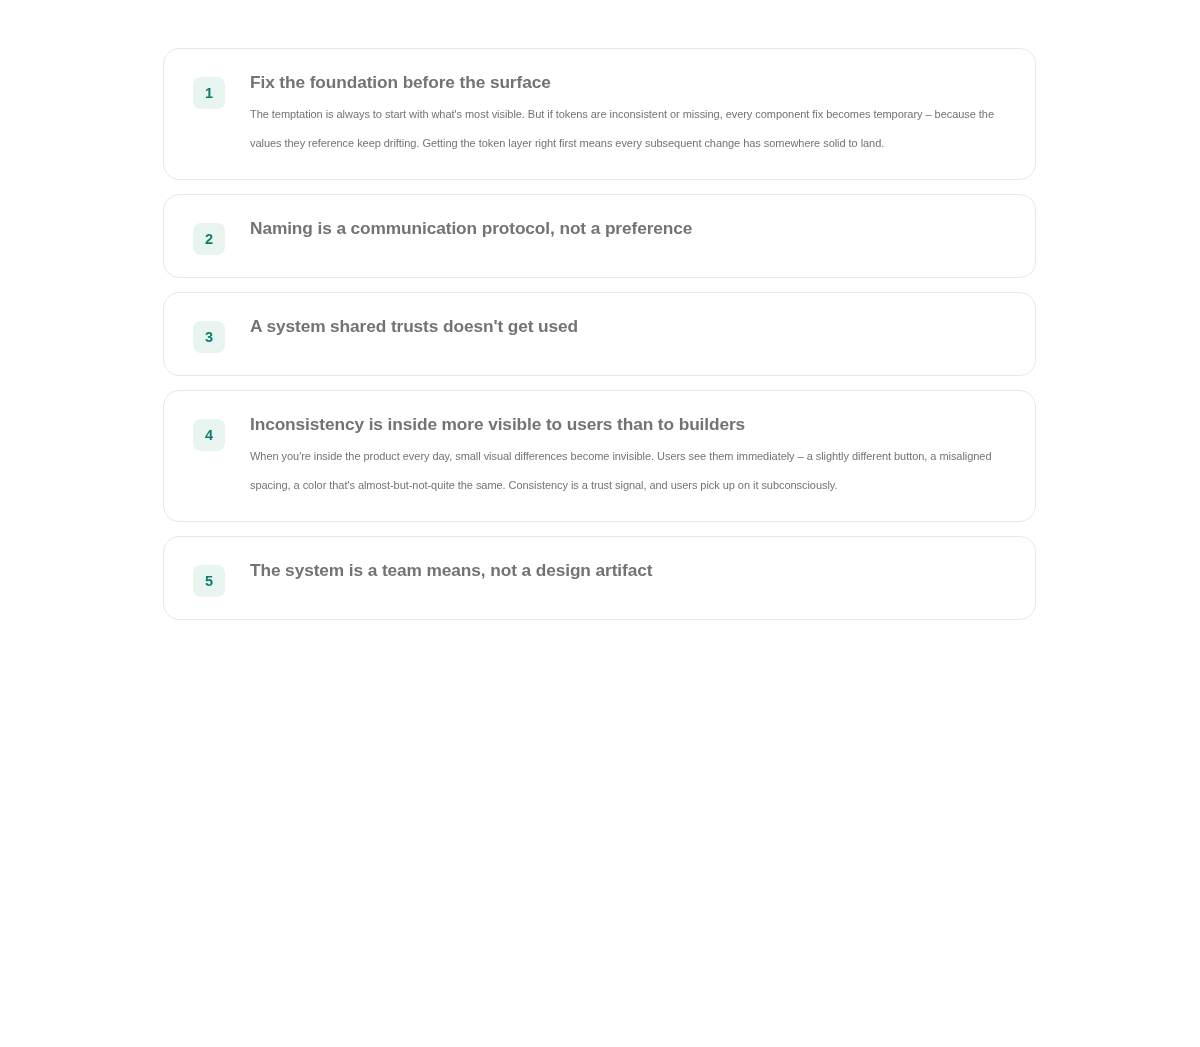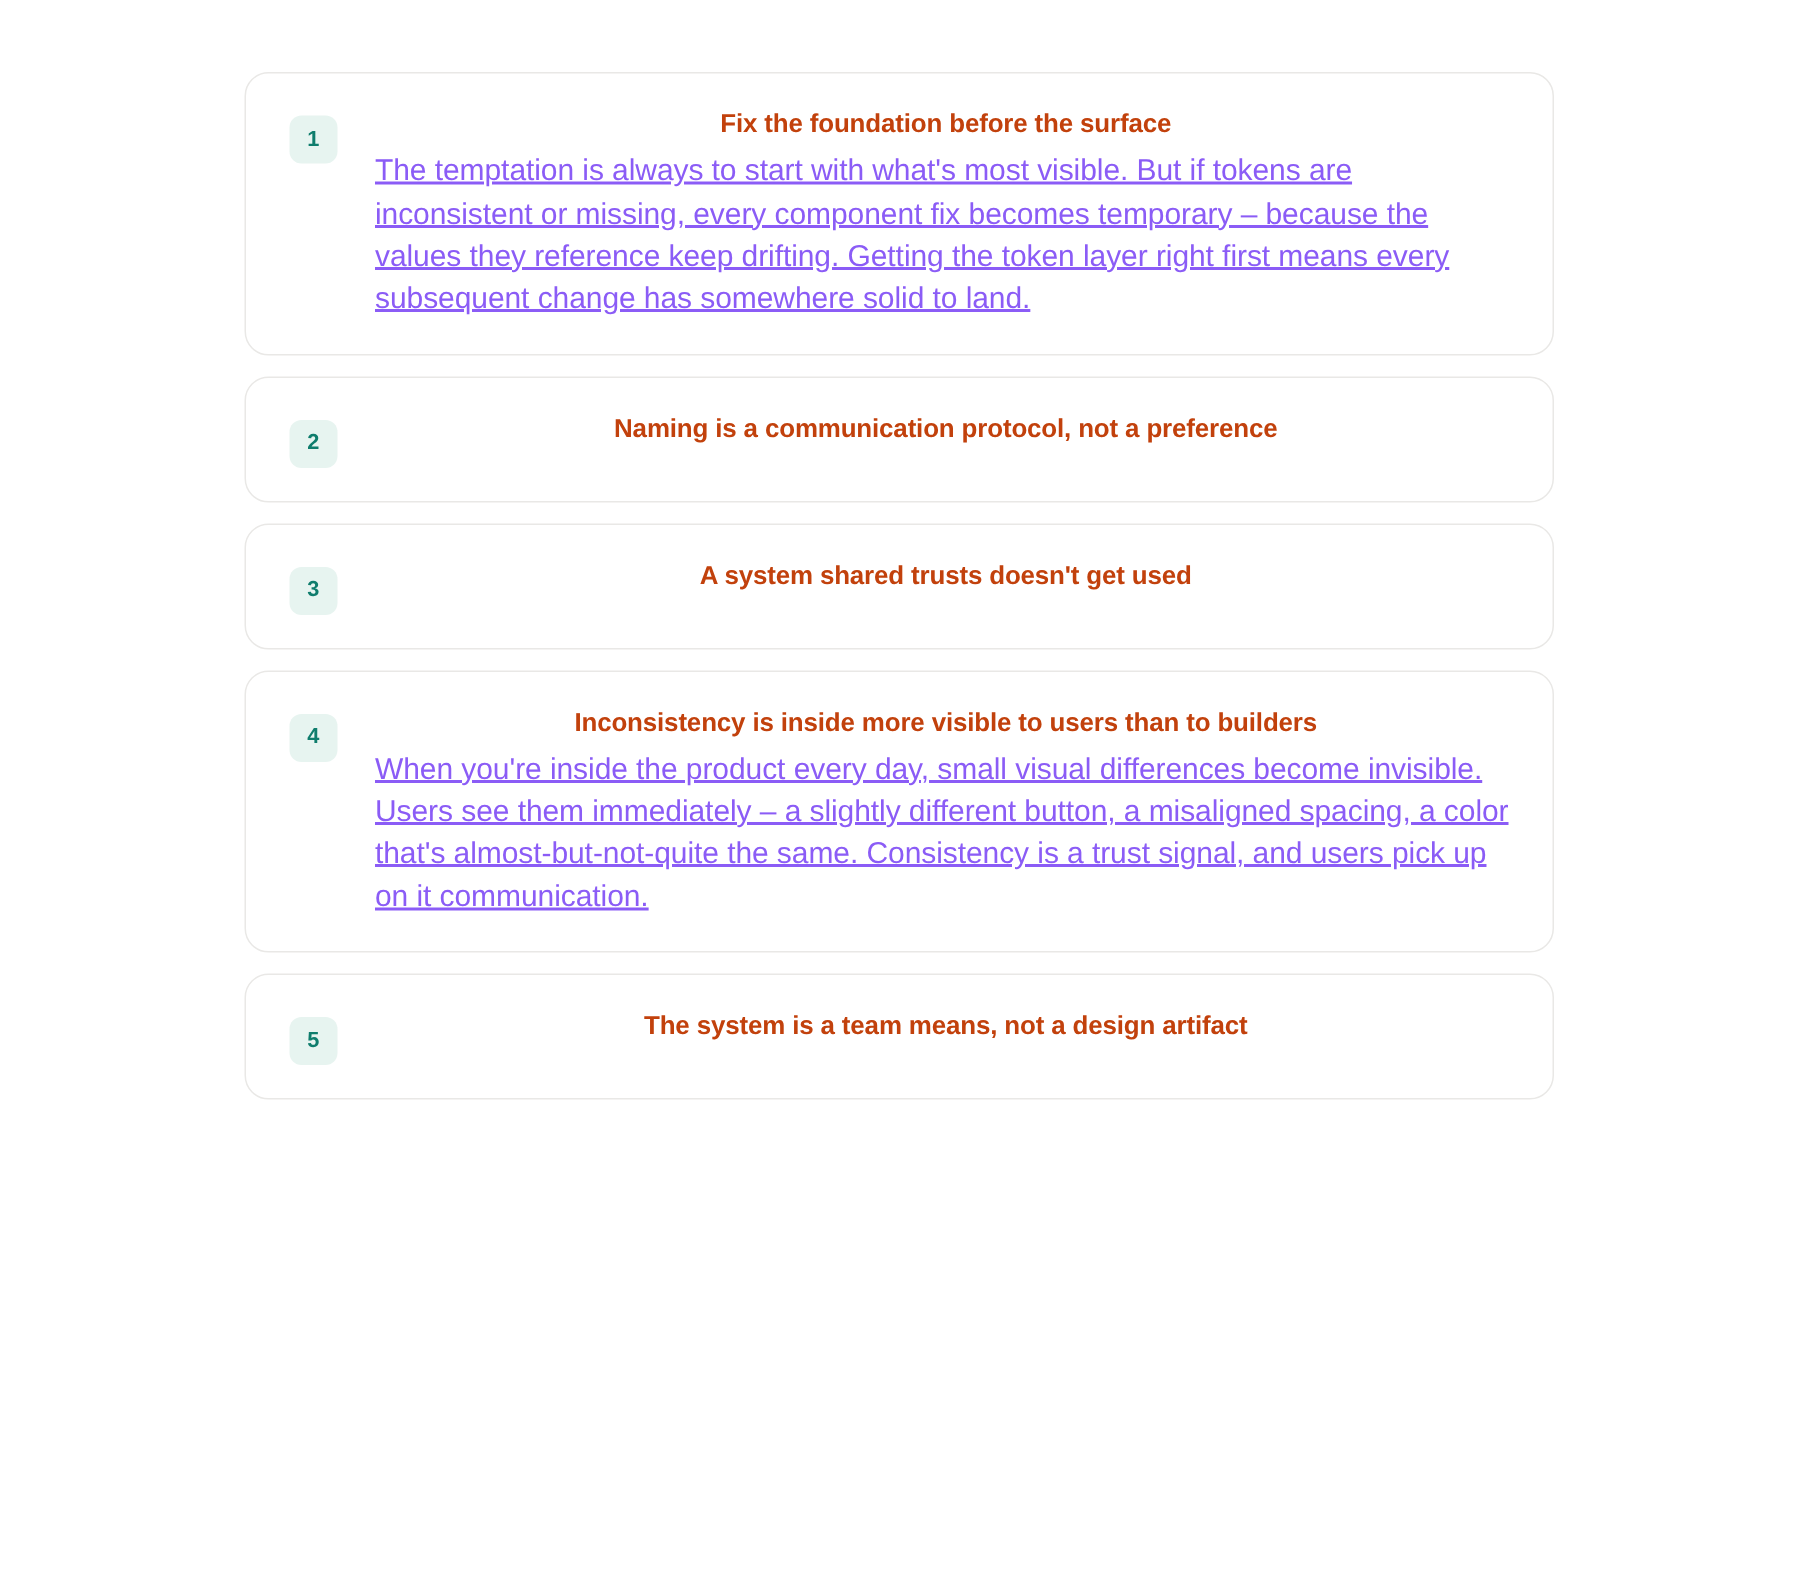--- a/index.html
+++ b/index.html
@@ -60,35 +60,33 @@
     letter-spacing: 0.1px;
   }
   .lesson-body {
     flex: 1 1 auto;
     min-width: 0;
     padding-top: 2px;
   }
   .lesson-title {
     font-size: 17.3px;
     font-weight: bold;
-    color: #c2410c;
+    color: #737373;
     line-height: 1.35;
     letter-spacing: -0.1px;
     margin: 0 0 6px 0;
-    text-align: center;
   }
   .lesson-text {
-    font-size: 20px;
+    font-size: 11px;
     font-weight: normal;
-    color: #8b5cf6;
+    color: #737373;
     line-height: 28.3px;
     letter-spacing: -0.05px;
     margin: 0;
     max-width: 762px;
-    text-decoration: underline;
   }
 </style>
 </head>
 <body>
 
 <div class="page">
   <div class="lessons-list">
 
     <div class="lesson-card">
       <div class="badge-col">
@@ -117,21 +115,21 @@
         <h3 class="lesson-title">A system shared trusts doesn't get used</h3>
       </div>
     </div>
 
     <div class="lesson-card">
       <div class="badge-col">
         <div class="lesson-badge">4</div>
       </div>
       <div class="lesson-body">
         <h3 class="lesson-title">Inconsistency is inside more visible to users than to builders</h3>
-        <p class="lesson-text">When you're inside the product every day, small visual differences become invisible. Users see them immediately – a slightly different button, a misaligned spacing, a color that's almost-but-not-quite the same. Consistency is a trust signal, and users pick up on it communication.</p>
+        <p class="lesson-text">When you're inside the product every day, small visual differences become invisible. Users see them immediately – a slightly different button, a misaligned spacing, a color that's almost-but-not-quite the same. Consistency is a trust signal, and users pick up on it subconsciously.</p>
       </div>
     </div>
 
     <div class="lesson-card">
       <div class="badge-col">
         <div class="lesson-badge">5</div>
       </div>
       <div class="lesson-body">
         <h3 class="lesson-title">The system is a team means, not a design artifact</h3>
       </div>

